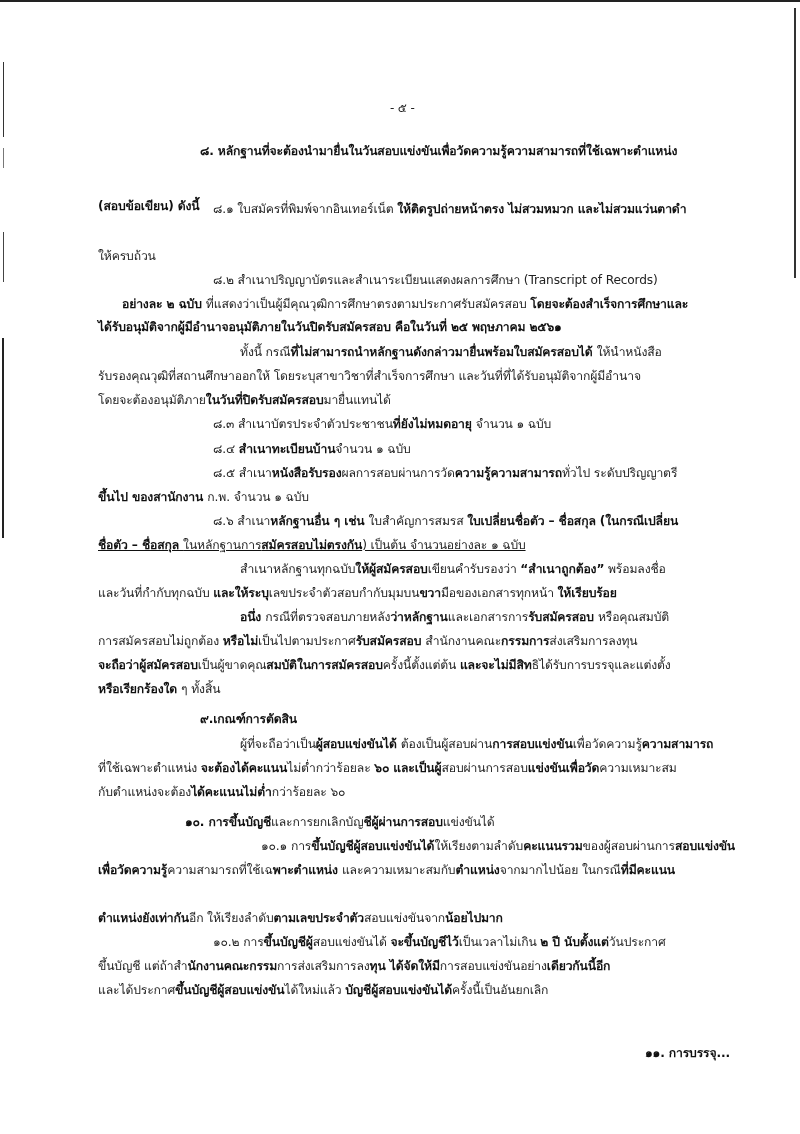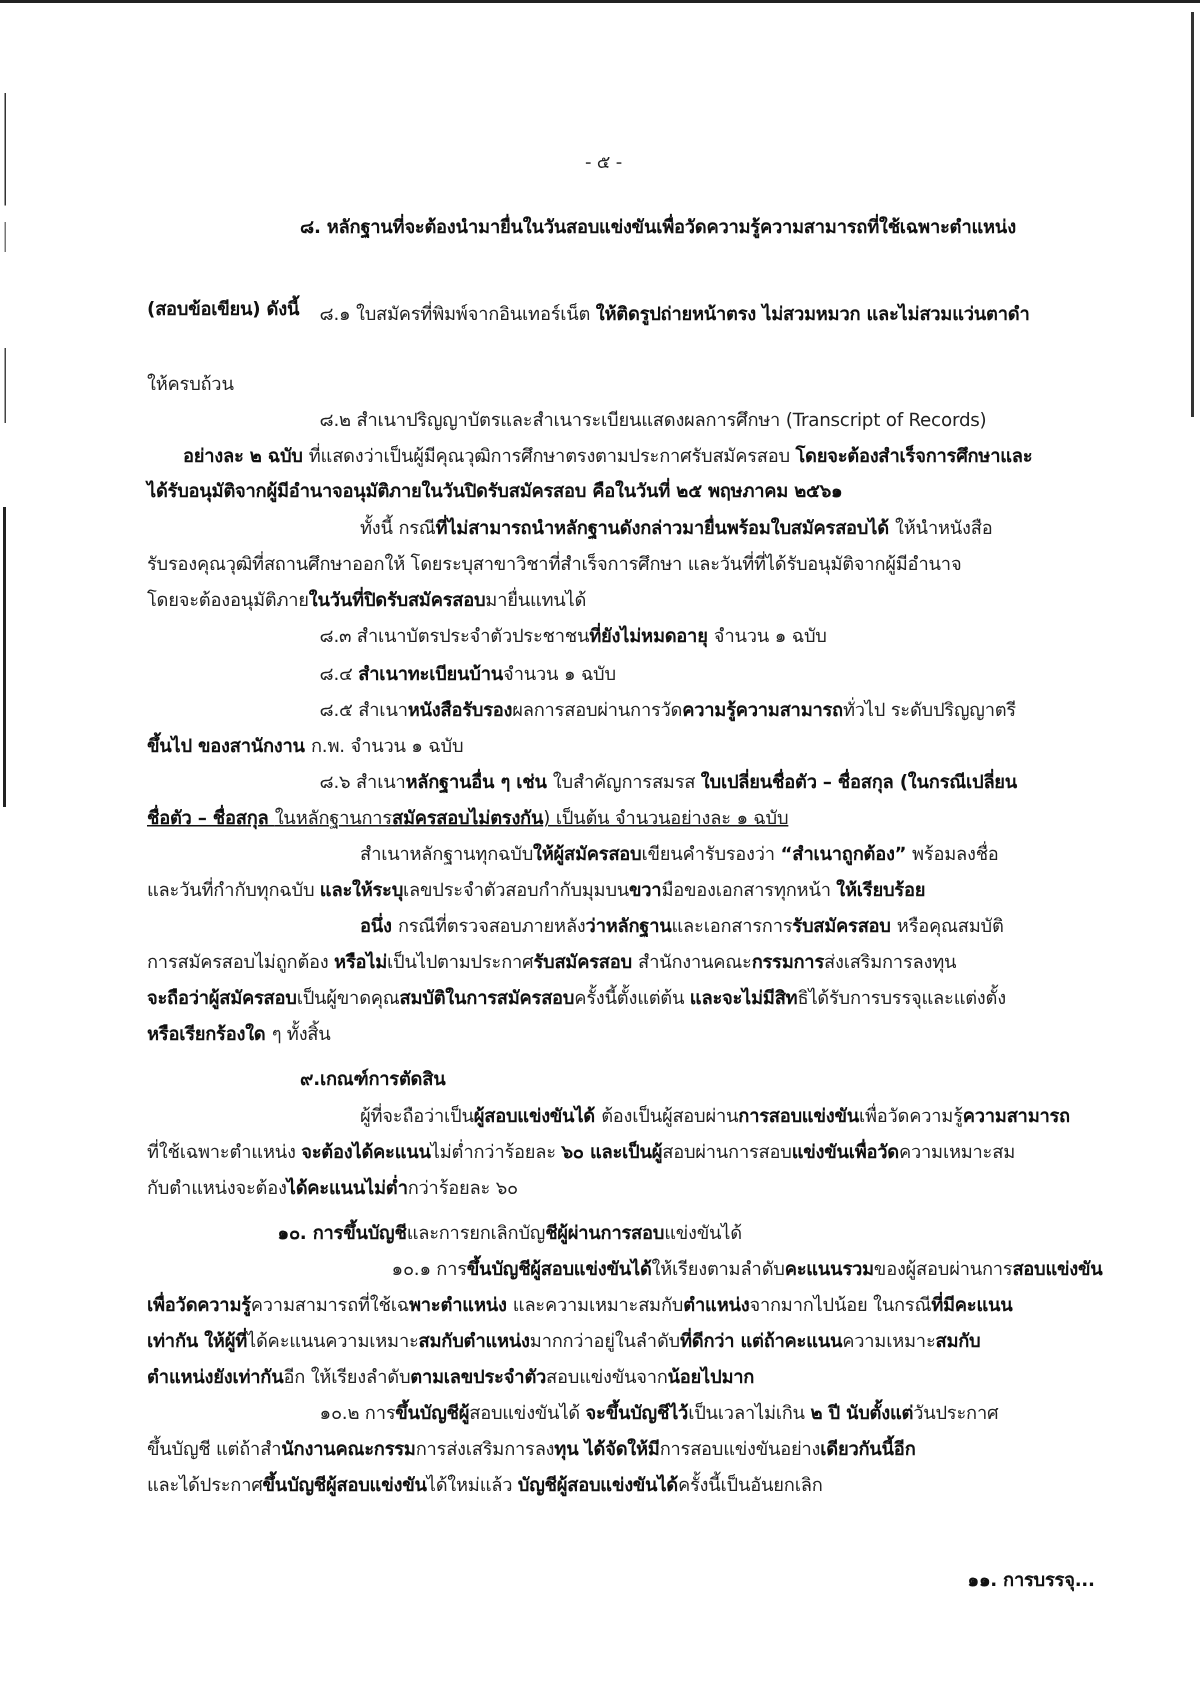--- a/index.html
+++ b/index.html
@@ -108,21 +108,20 @@
 
   <div class="line l24 b">๙.เกณฑ์การตัดสิน</div>
   <div class="line l25"><span class="r">ผู้ที่จะถือว่าเป็น</span><span class="b">ผู้สอบแข่งขันได้ </span><span class="r">ต้องเป็นผู้สอบผ่าน</span><span class="b">การสอบแข่งขัน</span><span class="r">เพื่อวัดความรู้</span><span class="b">ความสามารถ</span></div>
   <div class="line l26"><span class="r">ที่ใช้เฉพาะตำแหน่ง </span><span class="b">จะต้องได้คะแนน</span><span class="r">ไม่ต่ำกว่าร้อยละ </span><span class="b">๖๐ และเป็นผู้</span><span class="r">สอบผ่านการสอบ</span><span class="b">แข่งขันเพื่อวัด</span><span class="r">ความเหมาะสม</span></div>
   <div class="line l27"><span class="r">กับตำแหน่งจะต้อง</span><span class="b">ได้คะแนนไม่ต่ำ</span><span class="r">กว่าร้อยละ ๖๐</span></div>
 
   <div class="line l28"><span class="b">๑๐. การ</span><span class="b">ขึ้นบัญชี</span><span class="r">และการยกเลิกบัญ</span><span class="b">ชีผู้ผ่านการสอบ</span><span class="r">แข่งขันได้</span></div>
 
   <div class="line l29"><span class="r">๑๐.๑ การ</span><span class="b">ขึ้นบัญชีผู้สอบแข่งขันได้</span><span class="r">ให้เรียงตามลำดับ</span><span class="b">คะแนนรวม</span><span class="r">ของผู้สอบผ่านการ</span><span class="b">สอบแข่งขัน</span></div>
   <div class="line l30"><span class="b">เพื่อวัดความรู้</span><span class="r">ความสามารถที่ใช้เฉ</span><span class="b">พาะตำแหน่ง </span><span class="r">และความเหมาะสมกับ</span><span class="b">ตำแหน่ง</span><span class="r">จากมากไปน้อย ในกรณี</span><span class="b">ที่มีคะแนน</span></div>
-  <div class="line l31"><span class="b">เท่ากัน </span><span class="b">ให้ผู้ที่</span><span class="r">ได้คะแนนความเหมาะ</span><span class="b">สมกับตำแหน่ง</span><span class="r">มากกว่าอยู่ในลำดับ</span><span class="b">ที่ดีกว่า แต่ถ้าคะแนน</span><span class="r">ความเหมาะ</span><span class="b">สมกับ</span></div>
   <div class="line l32"><span class="b">ตำแหน่งยังเท่ากัน</span><span class="r">อีก ให้เรียงลำดับ</span><span class="b">ตามเลขประจำตัว</span><span class="r">สอบแข่งขันจาก</span><span class="b">น้อยไปมาก</span></div>
 
   <div class="line l33"><span class="r">๑๐.๒ การ</span><span class="b">ขึ้นบัญชีผู้</span><span class="r">สอบแข่งขันได้ </span><span class="b">จะขึ้นบัญชีไว้</span><span class="r">เป็นเวลาไม่เกิน </span><span class="b">๒ ปี นับตั้งแต่</span><span class="r">วันประกาศ</span></div>
   <div class="line l35"><span class="r">และได้ประกาศ</span><span class="b">ขึ้นบัญชีผู้สอบแข่งขัน</span><span class="r">ได้ใหม่แล้ว </span><span class="b">บัญชีผู้สอบแข่งขันได้</span><span class="r">ครั้งนี้เป็นอันยกเลิก</span></div>
   <div class="line l34"><span class="r">ขึ้นบัญชี </span><span class="r">แต่ถ้าสำ</span><span class="b">นักงานคณะกรรม</span><span class="r">การส่งเสริมการลง</span><span class="b">ทุน ได้จัดให้มี</span><span class="r">การสอบแข่งขันอย่าง</span><span class="b">เดียวกันนี้อีก</span></div>
 
   <div class="line next b">๑๑. การบรรจุ...</div>
 </div>
 
 </body></html>

